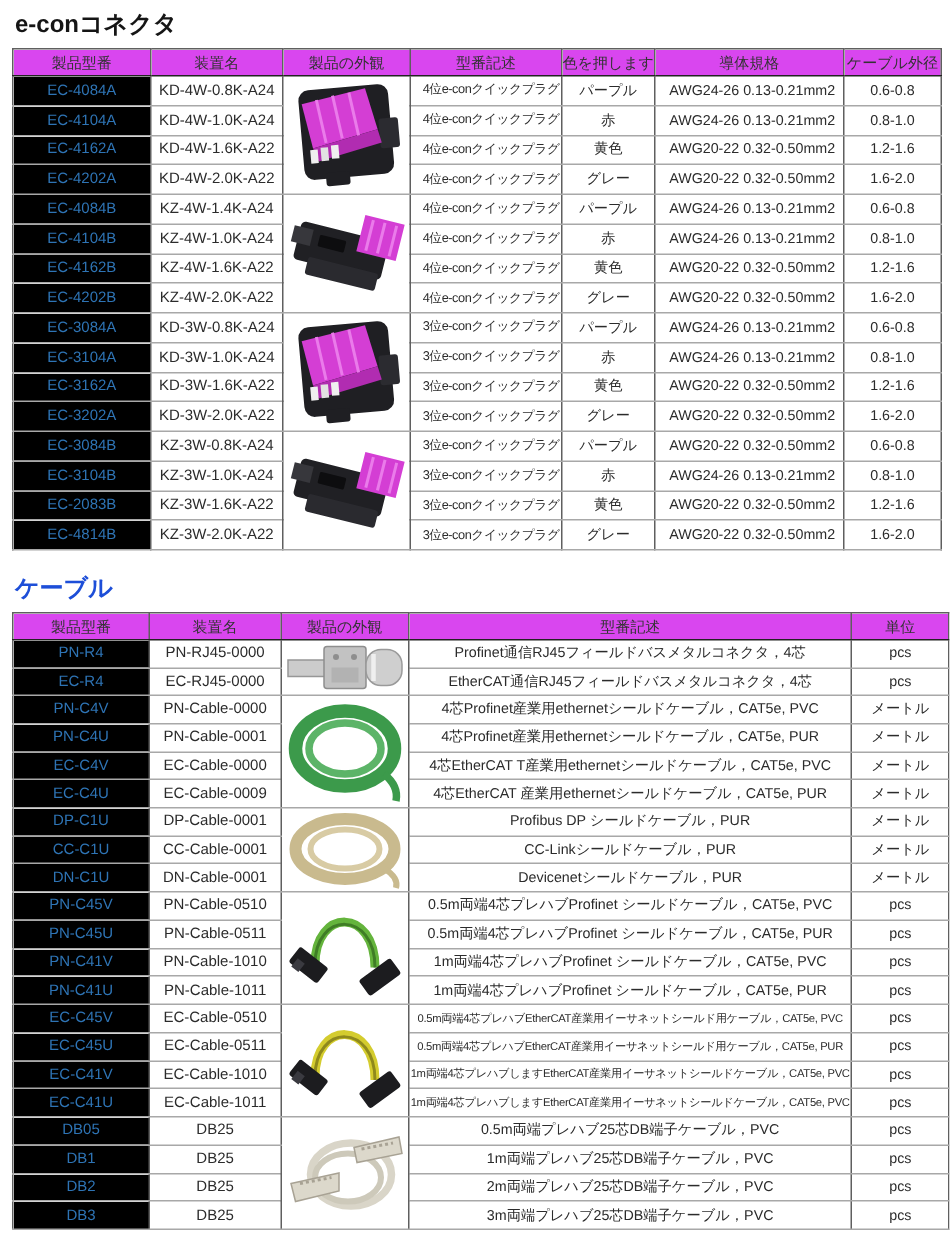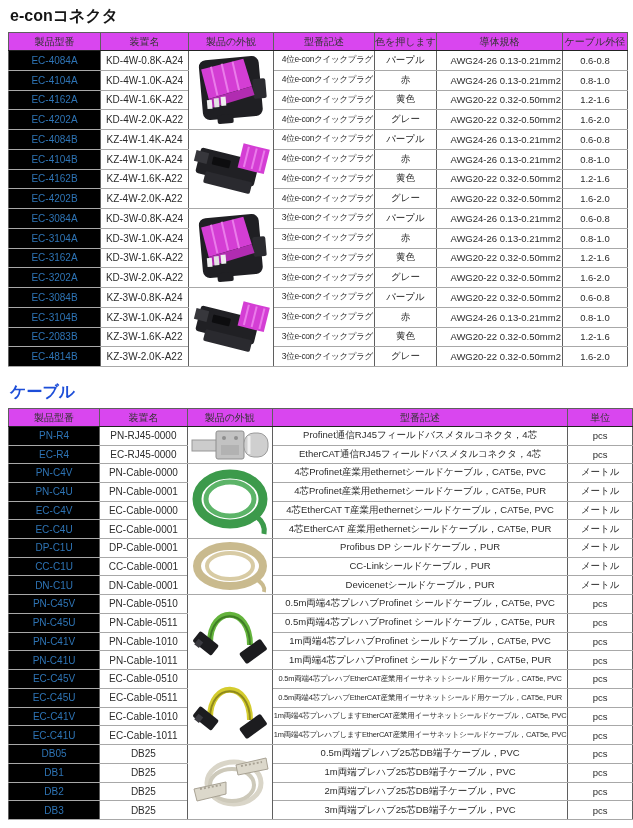--- a/index.html
+++ b/index.html
@@ -11,21 +11,21 @@
      border:1px solid #5f5f5f;border-bottom:1.6px solid #222;padding:1px 0;white-space:nowrap;overflow:hidden;}
   td{font-size:10px;color:#2b2b2b;text-align:center;white-space:nowrap;overflow:hidden;
      border-top:1px solid #a8a8a8;border-bottom:1px solid #a8a8a8;
      border-left:1px solid #5f5f5f;border-right:1px solid #5f5f5f;padding:0 1px;}
   #t1 td{height:18.1px;}
   #t2 td{height:17.1px;}
   tr.g td{border-top:1.6px solid #222;}
   .c-model{color:#2e74b5;background:#000000;cursor:pointer;}
   .c-desc{font-size:8.5px;text-align:right;letter-spacing:-0.3px;padding-left:1px;}
   .c-color{font-size:9.5px;}
-  .c-cond{font-size:9.5px;text-align:right;padding-left:5px;}
+  .c-cond{font-size:9.5px;text-align:center;padding-left:5px;}
   .c-od{font-size:9.5px;margin-top:37px;}
   .c-desc2{font-size:9.5px;}
   .c-desc2.small{font-size:7.5px;letter-spacing:-0.2px;}
   .c-unit{font-size:9.5px;}
   .c-photo{background:#fff;padding:0;vertical-align:middle;}
   .ph{display:block;margin:0 auto;}
   #defs{position:absolute;width:0;height:0;}
 </style>
 </head>
 <body>
@@ -333,21 +333,21 @@
       <td class="c-unit">メートル</td>
     </tr>
     <tr>
       <td class="c-model">EC-C4V</td>
       <td>EC-Cable-0000</td>
       <td class="c-desc2">4芯EtherCAT T産業用ethernetシールドケーブル，CAT5e, PVC</td>
       <td class="c-unit">メートル</td>
     </tr>
     <tr>
       <td class="c-model">EC-C4U</td>
-      <td>EC-Cable-0001</td>
+      <td>EC-Cable-0009</td>
       <td class="c-desc2">4芯EtherCAT 産業用ethernetシールドケーブル，CAT5e, PUR</td>
       <td class="c-unit">メートル</td>
     </tr>
     <tr class="g">
       <td class="c-model">DP-C1U</td>
       <td>DP-Cable-0001</td>
       <td class="c-photo" rowspan="3">
           <svg class="ph" width="84" height="55">
             <use href="#ph-coil-beige"></use>
           </svg>

